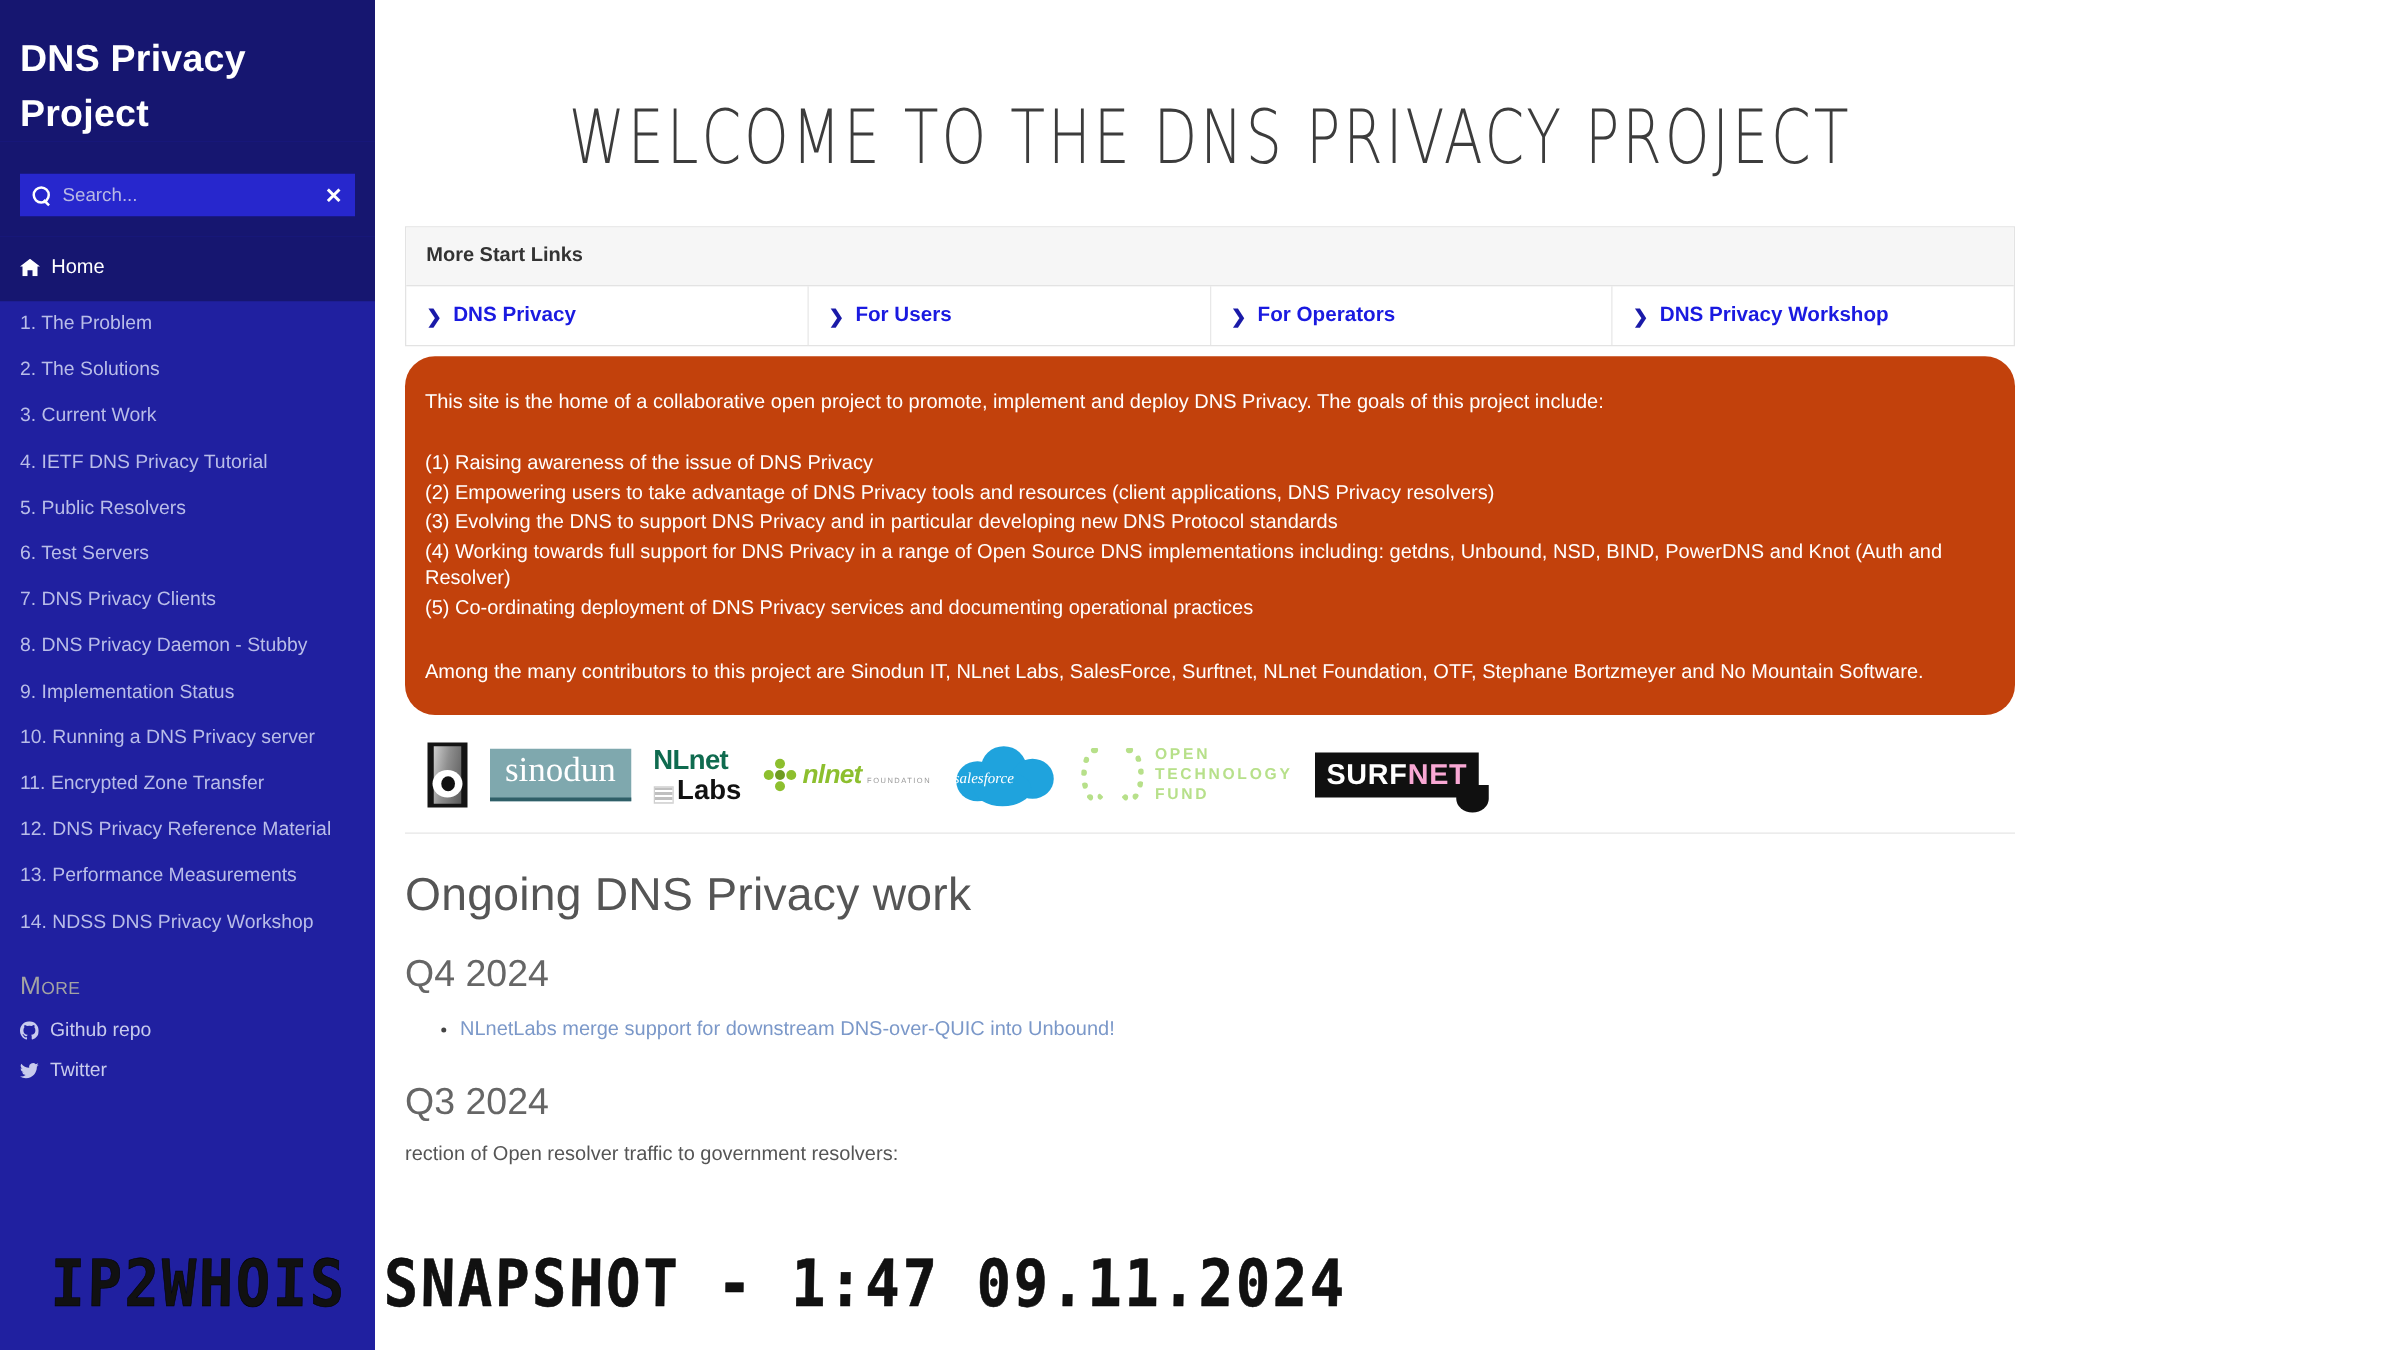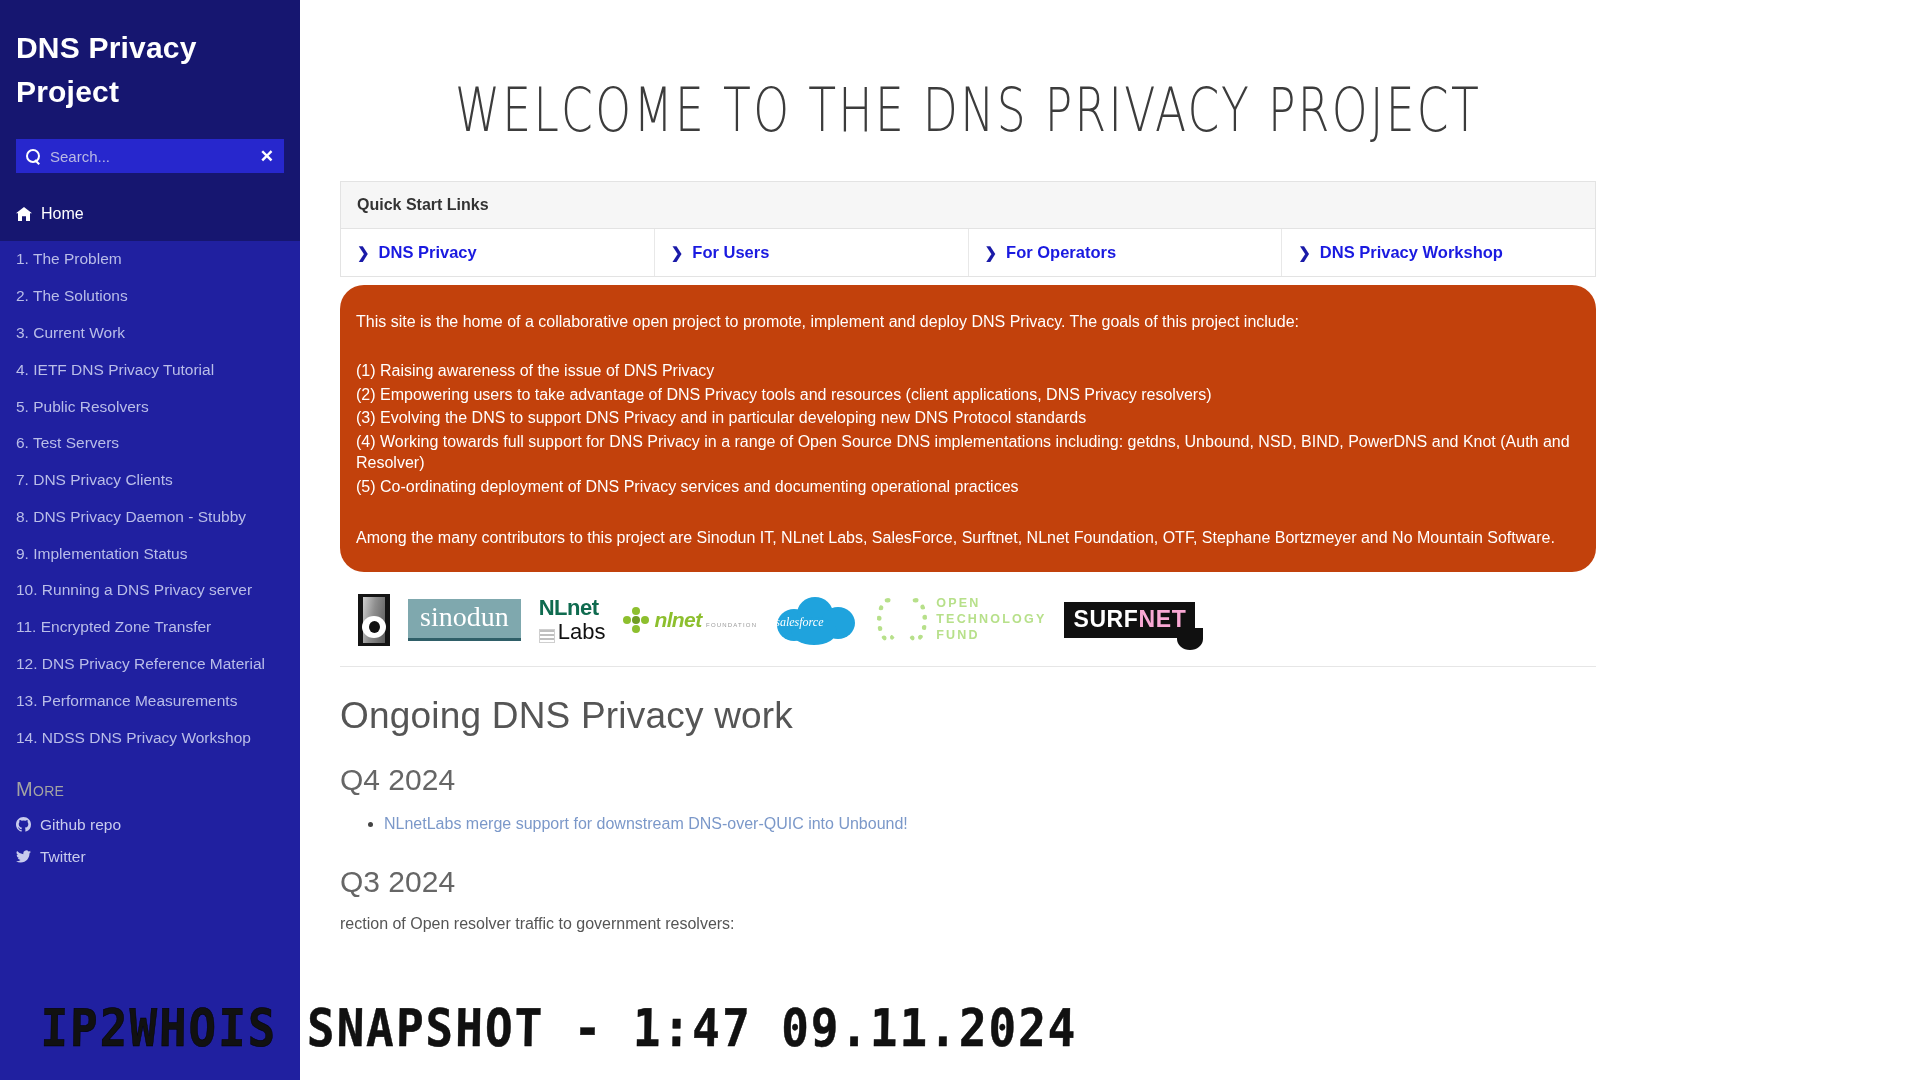--- a/index.html
+++ b/index.html
@@ -86,21 +86,21 @@
     color: #c8cbed; font-size: 15.5px; text-decoration: none;
     padding: 7px 16px;
   }
   .sb-social svg { display: block; flex: 0 0 auto; }
 
   
   .main {
     flex: 1; height: 1080px; position: relative;
     overflow: hidden; background: #ffffff;
   }
-  .main-inner { padding: 0 40px; }
+  .main-inner { padding: 0 24px; }
   .welcome {
     text-align: center;
     font-size: 49px;
     color: #3c3c3c;
     font-weight: 300;
     letter-spacing: 2.5px;
     padding: 62px 0 0 0;
     font-family: "DejaVu Sans", sans-serif;
     transform: scaleY(1.22) scaleX(0.93);
     transform-origin: center top;
@@ -171,21 +171,21 @@
   .lg-sinodun-word {
     background: #7fa8ae; color: #ffffff;
     font-size: 28px; font-family: "Liberation Serif", serif;
     padding: 2px 12px 5px 12px;
     border-bottom: 3px solid #2f5f68;
     line-height: 1.12;
   }
   .lg-nlnetlabs { line-height: 1; text-align: left; }
   .lg-nlnetlabs .r1 { font-size: 22px; font-weight: bold; color: #0f6b4f; letter-spacing:-0.5px; }
   .lg-nlnetlabs .r2 {
-    font-size: 22px; font-weight: normal; color: #111111;
+    font-size: 22px; font-weight: bold; color: #111111;
     display:flex; align-items:flex-end; gap:3px; margin-top: 2px;
   }
   .lg-nlnetlabs .grid {
     width: 16px; height: 14px;
     background:
       repeating-linear-gradient(#bfbfbf 0 2px, transparent 2px 4px),
       #ffffff;
     border: 1px solid #cfcfcf;
   }
   .lg-nlnetfound { display: flex; align-items: center; gap: 5px; }
@@ -358,21 +358,21 @@
       </a>
     </div>
   </aside>
 
   <main class="main">
     <div class="main-inner">
 
       <h1 class="welcome">WELCOME TO THE DNS PRIVACY PROJECT</h1>
 
       <section class="qs-panel">
-        <div class="qs-head">Quick Start Links</div>
+        <div class="qs-head">More Start Links</div>
         <div class="qs-row">
           <div class="qs-cell">
             <span class="chev">❯</span>
             <a href="#">DNS Privacy</a>
           </div>
           <div class="qs-cell">
             <span class="chev">❯</span>
             <a href="#">For Users</a>
           </div>
           <div class="qs-cell">

